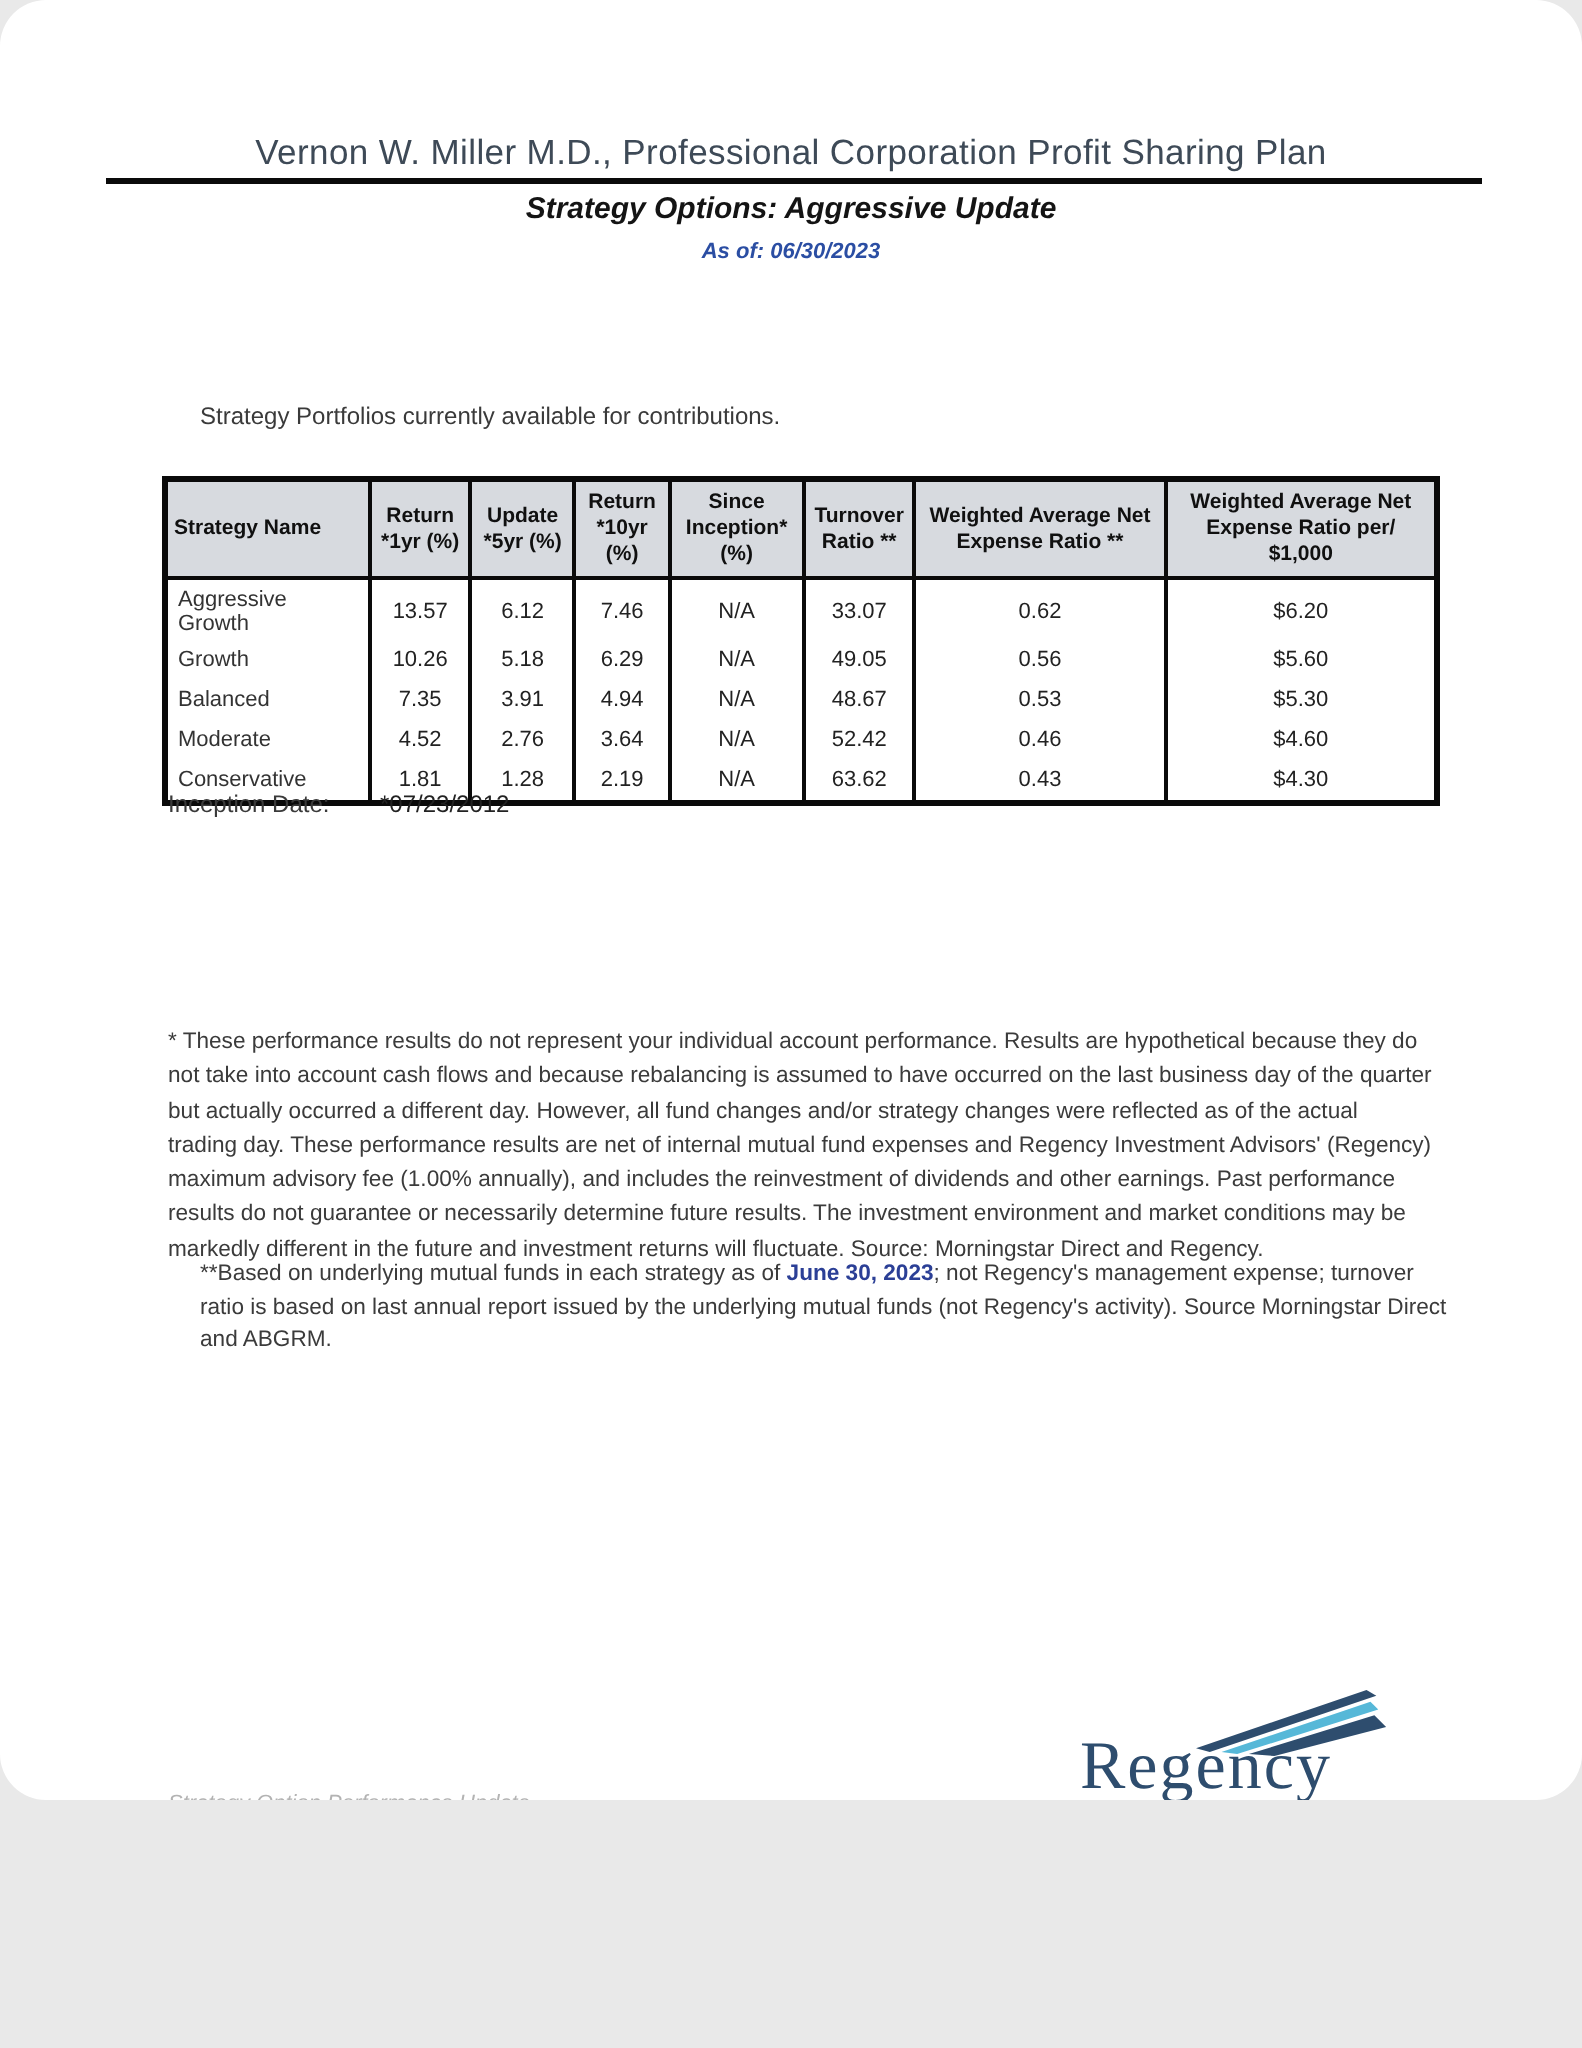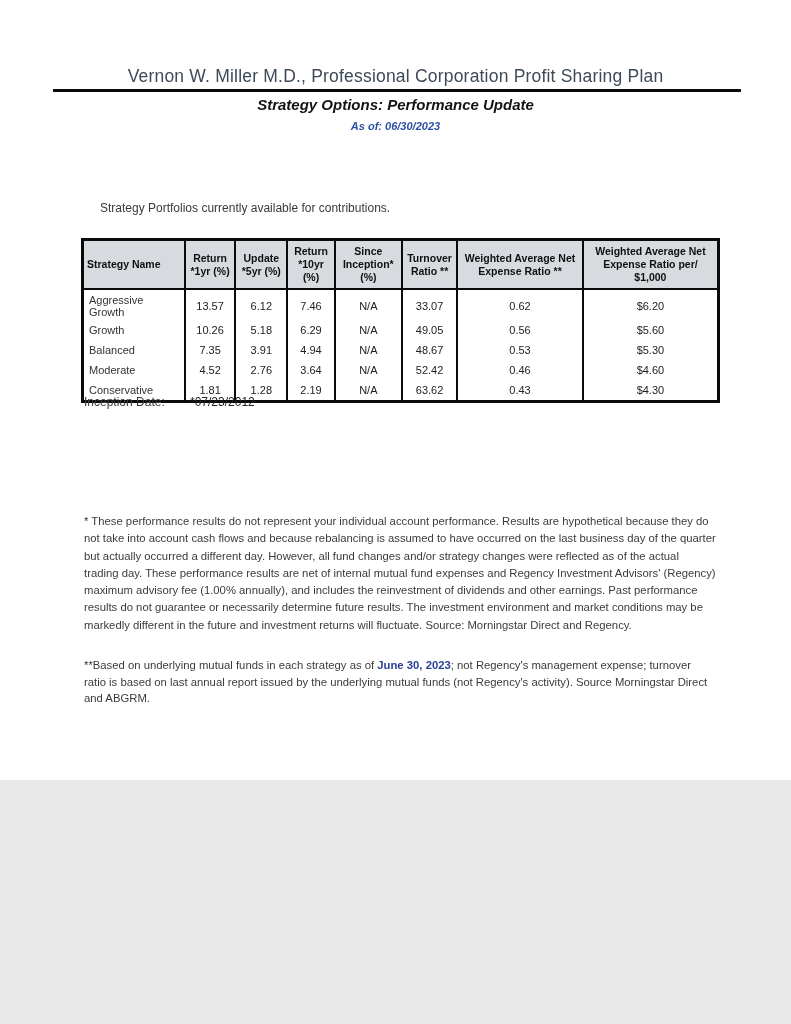--- a/index.html
+++ b/index.html
@@ -1,19 +1,20 @@
 <!DOCTYPE html>
 <html><head>
 <meta charset="utf-8">
 <style>
   html,body{margin:0;padding:0;background:#e9e9e9;}
   .page{
-    position:relative;width:791px;height:780px;background:#ffffff;
+    position:relative;width:791px;height:900px;background:#ffffff;
     margin:0 auto;font-family:"Liberation Sans",sans-serif;color:#3d3d3d;
     overflow:hidden;
+    border-radius:23px;
   }
   
   .title{
     position:absolute;top:66px;left:0;width:100%;text-align:center;
     font-size:17.5px;color:#3e4a57;letter-spacing:.2px;
   }
   .rule{
     position:absolute;top:89px;left:53px;width:688px;height:3px;background:#0a0a0a;
   }
   .subtitle{
@@ -45,21 +46,21 @@
     font-size:11px;color:#222;text-align:center;padding:2px 3px;height:16px;
   }
   table.perf td.first{text-align:left;padding-left:5px;color:#333;}
   table.perf tbody tr:first-child td{padding-top:4px;}
   
   .inception{position:absolute;top:395px;left:84px;font-size:12px;color:#3a3a3a;}
   .inception .val{position:absolute;left:106px;top:0;white-space:nowrap;color:#222;}
   
   .para{position:absolute;left:84px;width:632px;font-size:11.3px;line-height:17.3px;color:#3b3b3b;}
   .para1{top:513px;}
-  .para2{top:657px;line-height:16.5px;}
+  .para2{top:629px;line-height:16.5px;margin-left:16px;}
   .blue-bold{color:#2b3f96;font-weight:bold;}
   
   .logo{position:absolute;left:540px;top:845px;width:158px;height:72px;}
   .logo .swoosh{position:absolute;left:58px;top:0;width:98px;height:33px;}
   .logo .wordmark{
     position:absolute;left:0;top:20px;width:100%;
     font-family:"Liberation Serif",serif;font-size:34px;font-weight:400;
     color:#2e4d6e;letter-spacing:1px;line-height:1.1;
   }
   .logo .tagline{
@@ -72,21 +73,21 @@
     font-size:11px;font-style:italic;color:#b3b3b3;
   }
 </style>
 </head>
 <body>
 
 <div class="page">
 
   <div class="title">Vernon W. Miller M.D., Professional Corporation Profit Sharing Plan</div>
   <div class="rule"></div>
-  <div class="subtitle">Strategy Options: Performance Update</div>
+  <div class="subtitle">Strategy Options: Aggressive Update</div>
   <div class="asof">As of: 06/30/2023</div>
 
   <div class="intro">Strategy Portfolios currently available for contributions.</div>
 
   <table class="perf">
     <colgroup>
       <col style="width:102px">
         <col style="width:50px">
         <col style="width:52px">
         <col style="width:47px">

